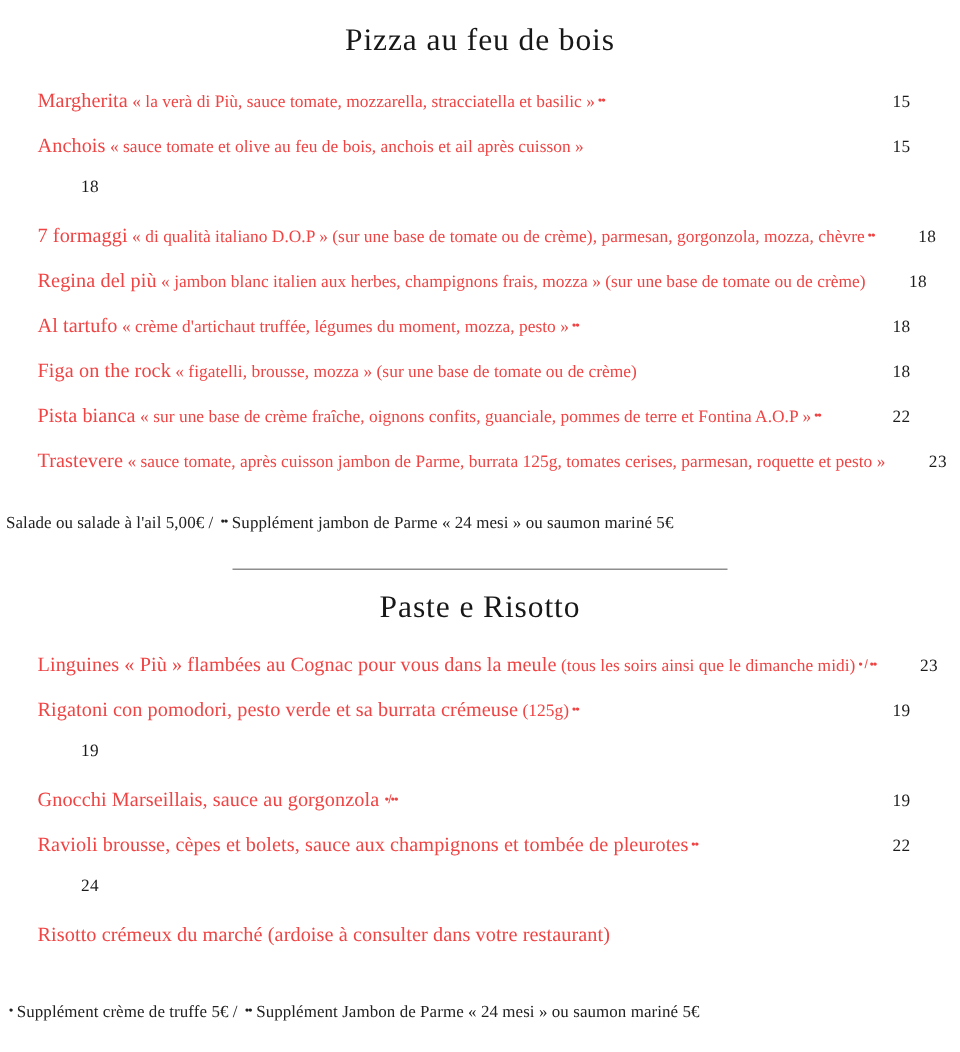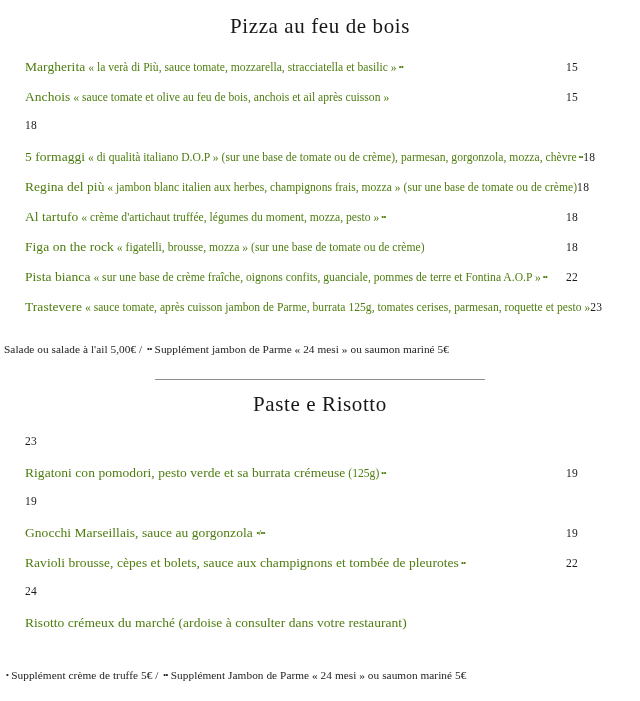--- a/index.html
+++ b/index.html
@@ -57,41 +57,41 @@
     align-items: baseline;
     padding: 0 0 0 21px;
     height: 30px;
   }
   .item-text {
     flex: 1 1 auto;
     white-space: nowrap;
     overflow: visible;
     font-size: 13.5px;
     line-height: 1.15;
-    color: #4d7c0f;
+    color: #ef4444;
   }
   .item-name {
     font-size: 13.5px;
     letter-spacing: 0.05px;
   }
   .item-desc {
     font-size: 11.6px;
     letter-spacing: 0.02px;
   }
   .marker {
     font-size: 8px;
     vertical-align: 2px;
     letter-spacing: -0.5px;
     padding-left: 2px;
     font-family: "Liberation Sans", sans-serif;
   }
   .item-price {
     flex: 0 0 auto;
     width: 70px;
-    text-align: left;
+    text-align: center;
     font-size: 11.5px;
     color: #1b1b1b;
     letter-spacing: 0.3px;
   }
 
   
   .footnote {
     text-align: left;
     font-size: 11.3px;
     color: #222222;
@@ -124,21 +124,21 @@
           <div class="item-price">15</div>
         </li>
         <li class="item-row">
           <div class="item-text"><span class="item-name">Anchois</span><span class="item-desc"> « sauce tomate et olive au feu de bois, anchois et ail après cuisson »</span></div>
           <div class="item-price">15</div>
         </li>
         <li class="item-row">
           <div class="item-price">18</div>
         </li>
         <li class="item-row">
-          <div class="item-text"><span class="item-name">5 formaggi</span><span class="item-desc"> « di qualità italiano D.O.P » (sur une base de tomate ou de crème), parmesan, gorgonzola, mozza, chèvre</span><span class="marker">••</span></div>
+          <div class="item-text"><span class="item-name">7 formaggi</span><span class="item-desc"> « di qualità italiano D.O.P » (sur une base de tomate ou de crème), parmesan, gorgonzola, mozza, chèvre</span><span class="marker">••</span></div>
           <div class="item-price">18</div>
         </li>
         <li class="item-row">
           <div class="item-text"><span class="item-name">Regina del più</span><span class="item-desc"> « jambon blanc italien aux herbes, champignons frais, mozza » (sur une base de tomate ou de crème)</span></div>
           <div class="item-price">18</div>
         </li>
         <li class="item-row">
           <div class="item-text"><span class="item-name">Al tartufo</span><span class="item-desc"> « crème d'artichaut truffée, légumes du moment, mozza, pesto »</span><span class="marker">••</span></div>
           <div class="item-price">18</div>
         </li>
@@ -167,20 +167,21 @@
   <hr class="section-divider">
   <div class="sp-after-divider"></div>
 
   <div id="section-paste">
     <h1 class="section-title">Paste e Risotto</h1>
 
     <div class="sp-after-title2"></div>
 
     <ul class="items" id="paste-items">
         <li class="item-row">
+          <div class="item-text"><span class="item-name">Linguines « Più » flambées au Cognac pour vous dans la meule</span><span class="item-desc"> (tous les soirs ainsi que le dimanche midi)</span><span class="marker">• / ••</span></div>
           <div class="item-price">23</div>
         </li>
         <li class="item-row">
           <div class="item-text"><span class="item-name">Rigatoni con pomodori, pesto verde et sa burrata crémeuse</span><span class="item-desc"> (125g)</span><span class="marker">••</span></div>
           <div class="item-price">19</div>
         </li>
         <li class="item-row">
           <div class="item-price">19</div>
         </li>
         <li class="item-row">

